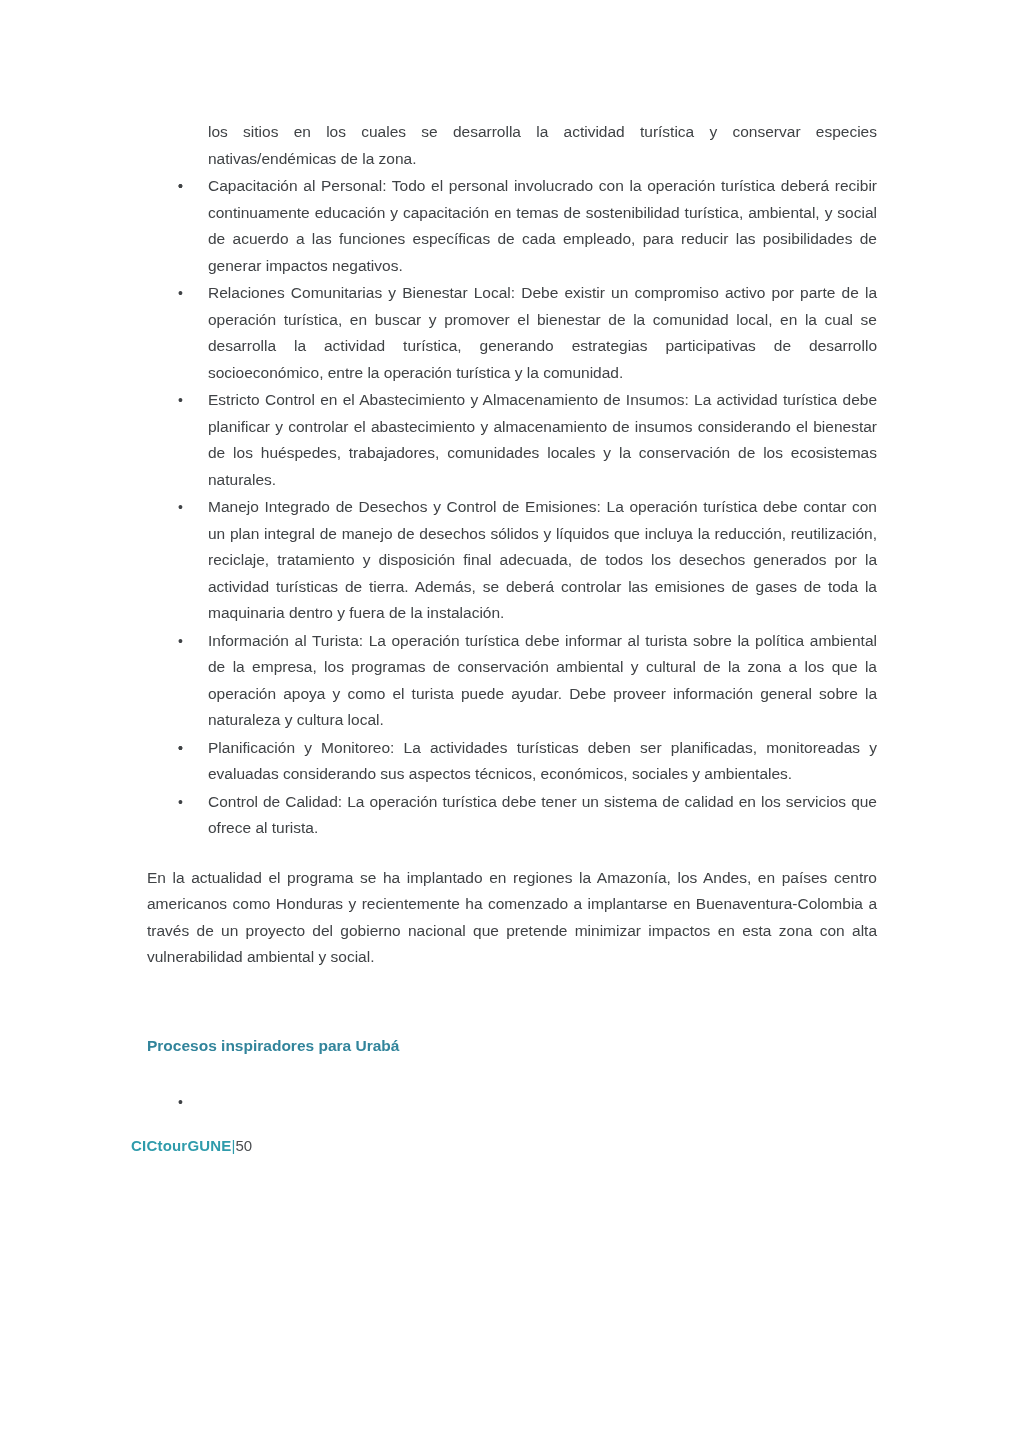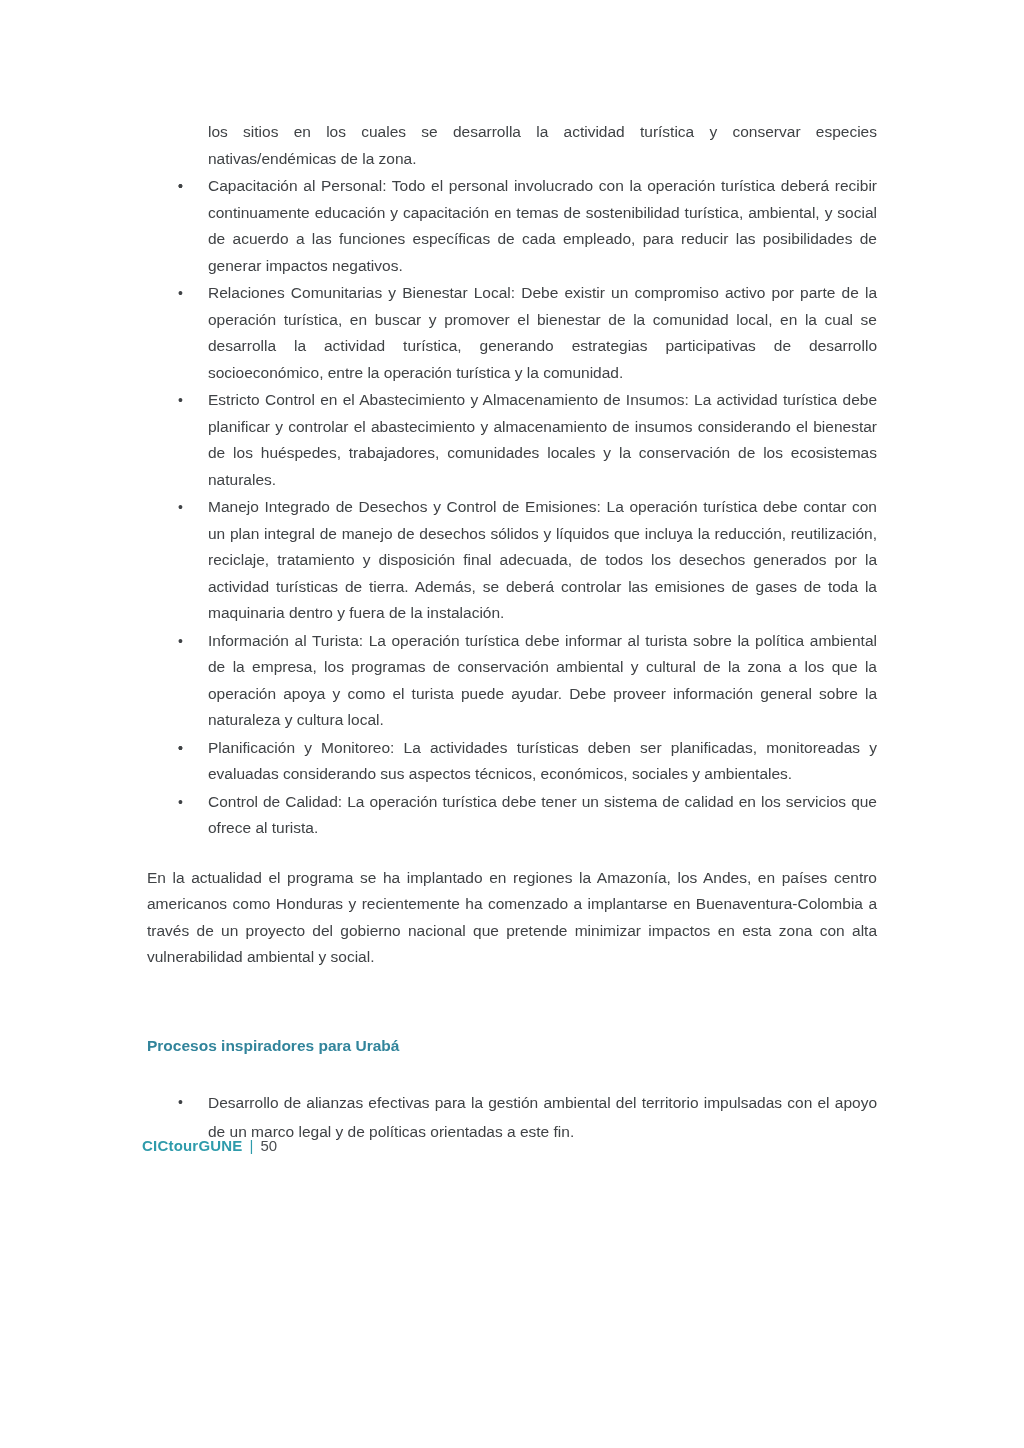--- a/index.html
+++ b/index.html
@@ -54,26 +54,25 @@
     text-align: left;
   }
   ul.bullet-list.second {
     margin-top: 29px;
   }
   ul.bullet-list.second li.bullet {
     line-height: 29px;
   }
   .footer {
     position: absolute;
-    left: 142px;
+    left: 131px;
     bottom: 62px;
     font-size: 15px;
     display: flex;
     align-items: baseline;
-    gap: 7px;
   }
   .footer .logo {
     font-weight: bold;
     color: #2e9bab;
     letter-spacing: 0.2px;
   }
   .footer .sep {
     color: #2e9bab;
     font-weight: normal;
   }
@@ -127,21 +126,20 @@
       </li>
     </ul>
 
     <p class="para">En la actualidad el programa se ha implantado en regiones la Amazonía, los Andes, en países centro americanos como Honduras y recientemente ha comenzado a implantarse en Buenaventura-Colombia a través de un proyecto del gobierno nacional que pretende minimizar impactos en esta zona con alta vulnerabilidad ambiental y social.</p>
 
     <h3 class="section-heading">Procesos inspiradores para Urabá</h3>
 
     <ul class="bullet-list second">
       <li class="bullet">
         <span class="marker">•</span>
-        <span>Desarrollo de alianzas efectivas para la gestión ambiental del territorio impulsadas con el apoyo de un marco legal y de políticas orientadas a este fin.</span>
       </li>
     </ul>
 
   </div>
 
   <div class="footer">
     <span class="logo">CICtourGUNE</span>
     <span class="sep">|</span>
     <span class="pagenum">50</span>
   </div>

